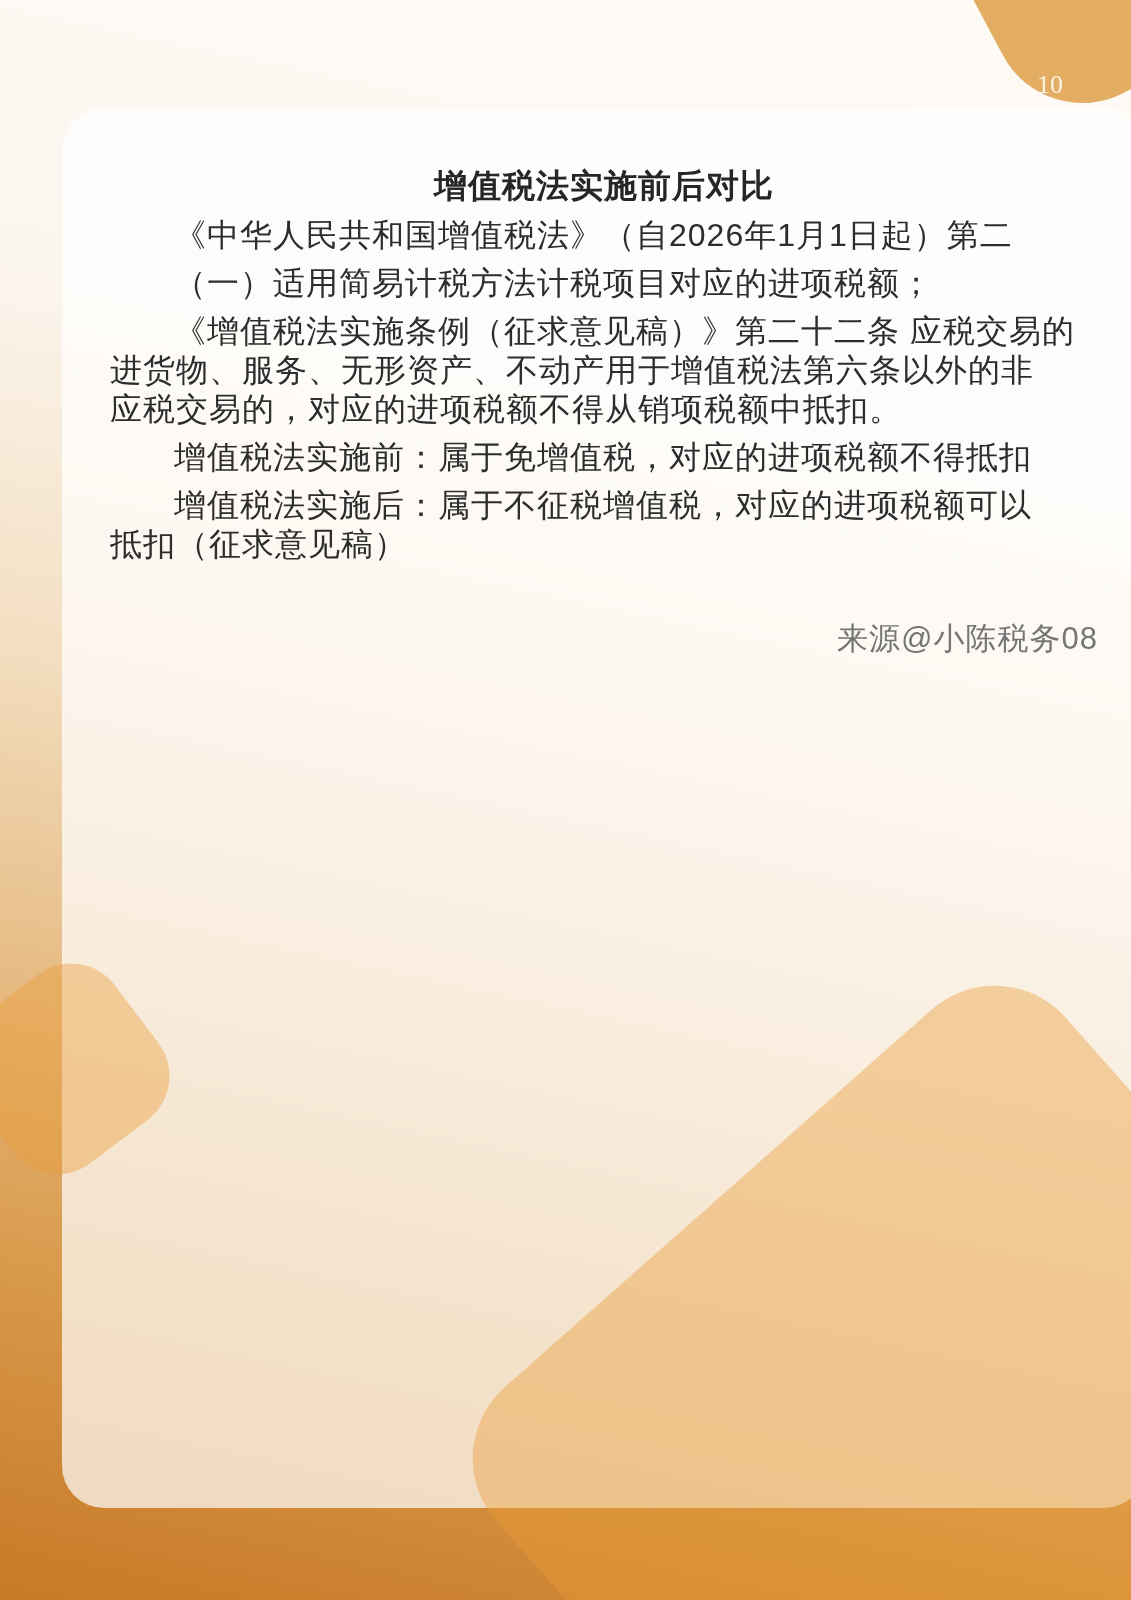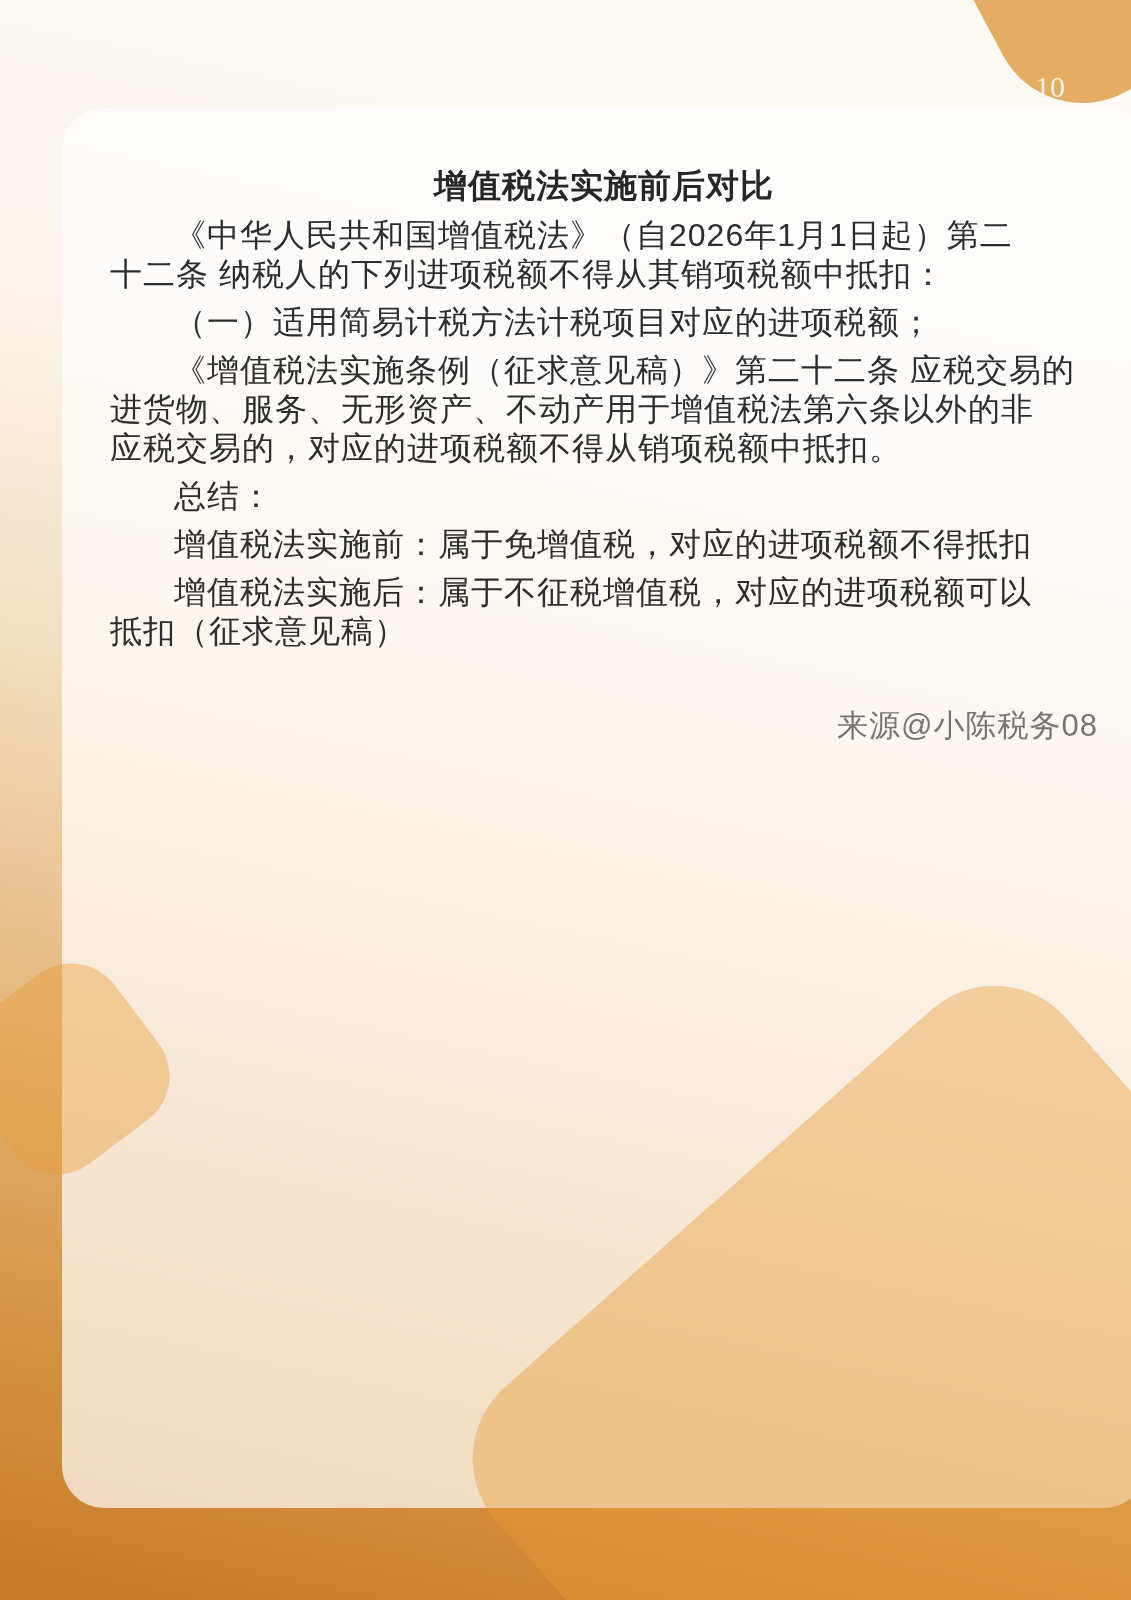--- a/index.html
+++ b/index.html
@@ -48,21 +48,21 @@
     background: var(--shape-overlay, rgba(233,156,54,0.41));
     z-index: 2;
   }
 
   .page-number {
     position: absolute;
     left: 1015px; top: 70px;
     width: 70px;
     text-align: center;
     font-family: "Liberation Serif", "DejaVu Serif", serif;
-    font-size: 30px;
+    font-size: 26px;
     color: var(--pagenum-color, #faf3e4);
     z-index: 4;
   }
 
   .card {
     position: absolute;
     left: 62px; top: 108px;
     width: 1084px; height: 1400px;
     border-radius: 42px;
     background: rgba(255,255,255,0.70);
@@ -108,26 +108,24 @@
   <div class="shape blob-top-right"></div>
 
   <div class="page-number">10</div>
 
   <div class="card">
     <div class="card-title">增值税法实施前后对比</div>
 
     <div class="body-lines">
 
     <div class="text-line indent">《中华人民共和国增值税法》（自2026年1月1日起）第二</div>
-        <div class="text-line">十二条 纳税人的下列进项税额不得从其销项税额中抵扣：</div>
         <div class="text-line indent pgap">（一）适用简易计税方法计税项目对应的进项税额；</div>
         <div class="text-line indent pgap">《增值税法实施条例（征求意见稿）》第二十二条 应税交易的</div>
         <div class="text-line">进货物、服务、无形资产、不动产用于增值税法第六条以外的非</div>
         <div class="text-line">应税交易的，对应的进项税额不得从销项税额中抵扣。</div>
-        <div class="text-line indent pgap">总结：</div>
         <div class="text-line indent pgap">增值税法实施前：属于免增值税，对应的进项税额不得抵扣</div>
         <div class="text-line indent pgap">增值税法实施后：属于不征税增值税，对应的进项税额可以</div>
         <div class="text-line">抵扣（征求意见稿）</div>
       </div>
 
     <div class="attribution">来源@小陈税务08</div>
   </div>
 
   <div class="shape square-left"></div>
   <div class="shape square-bottom-right"></div>

